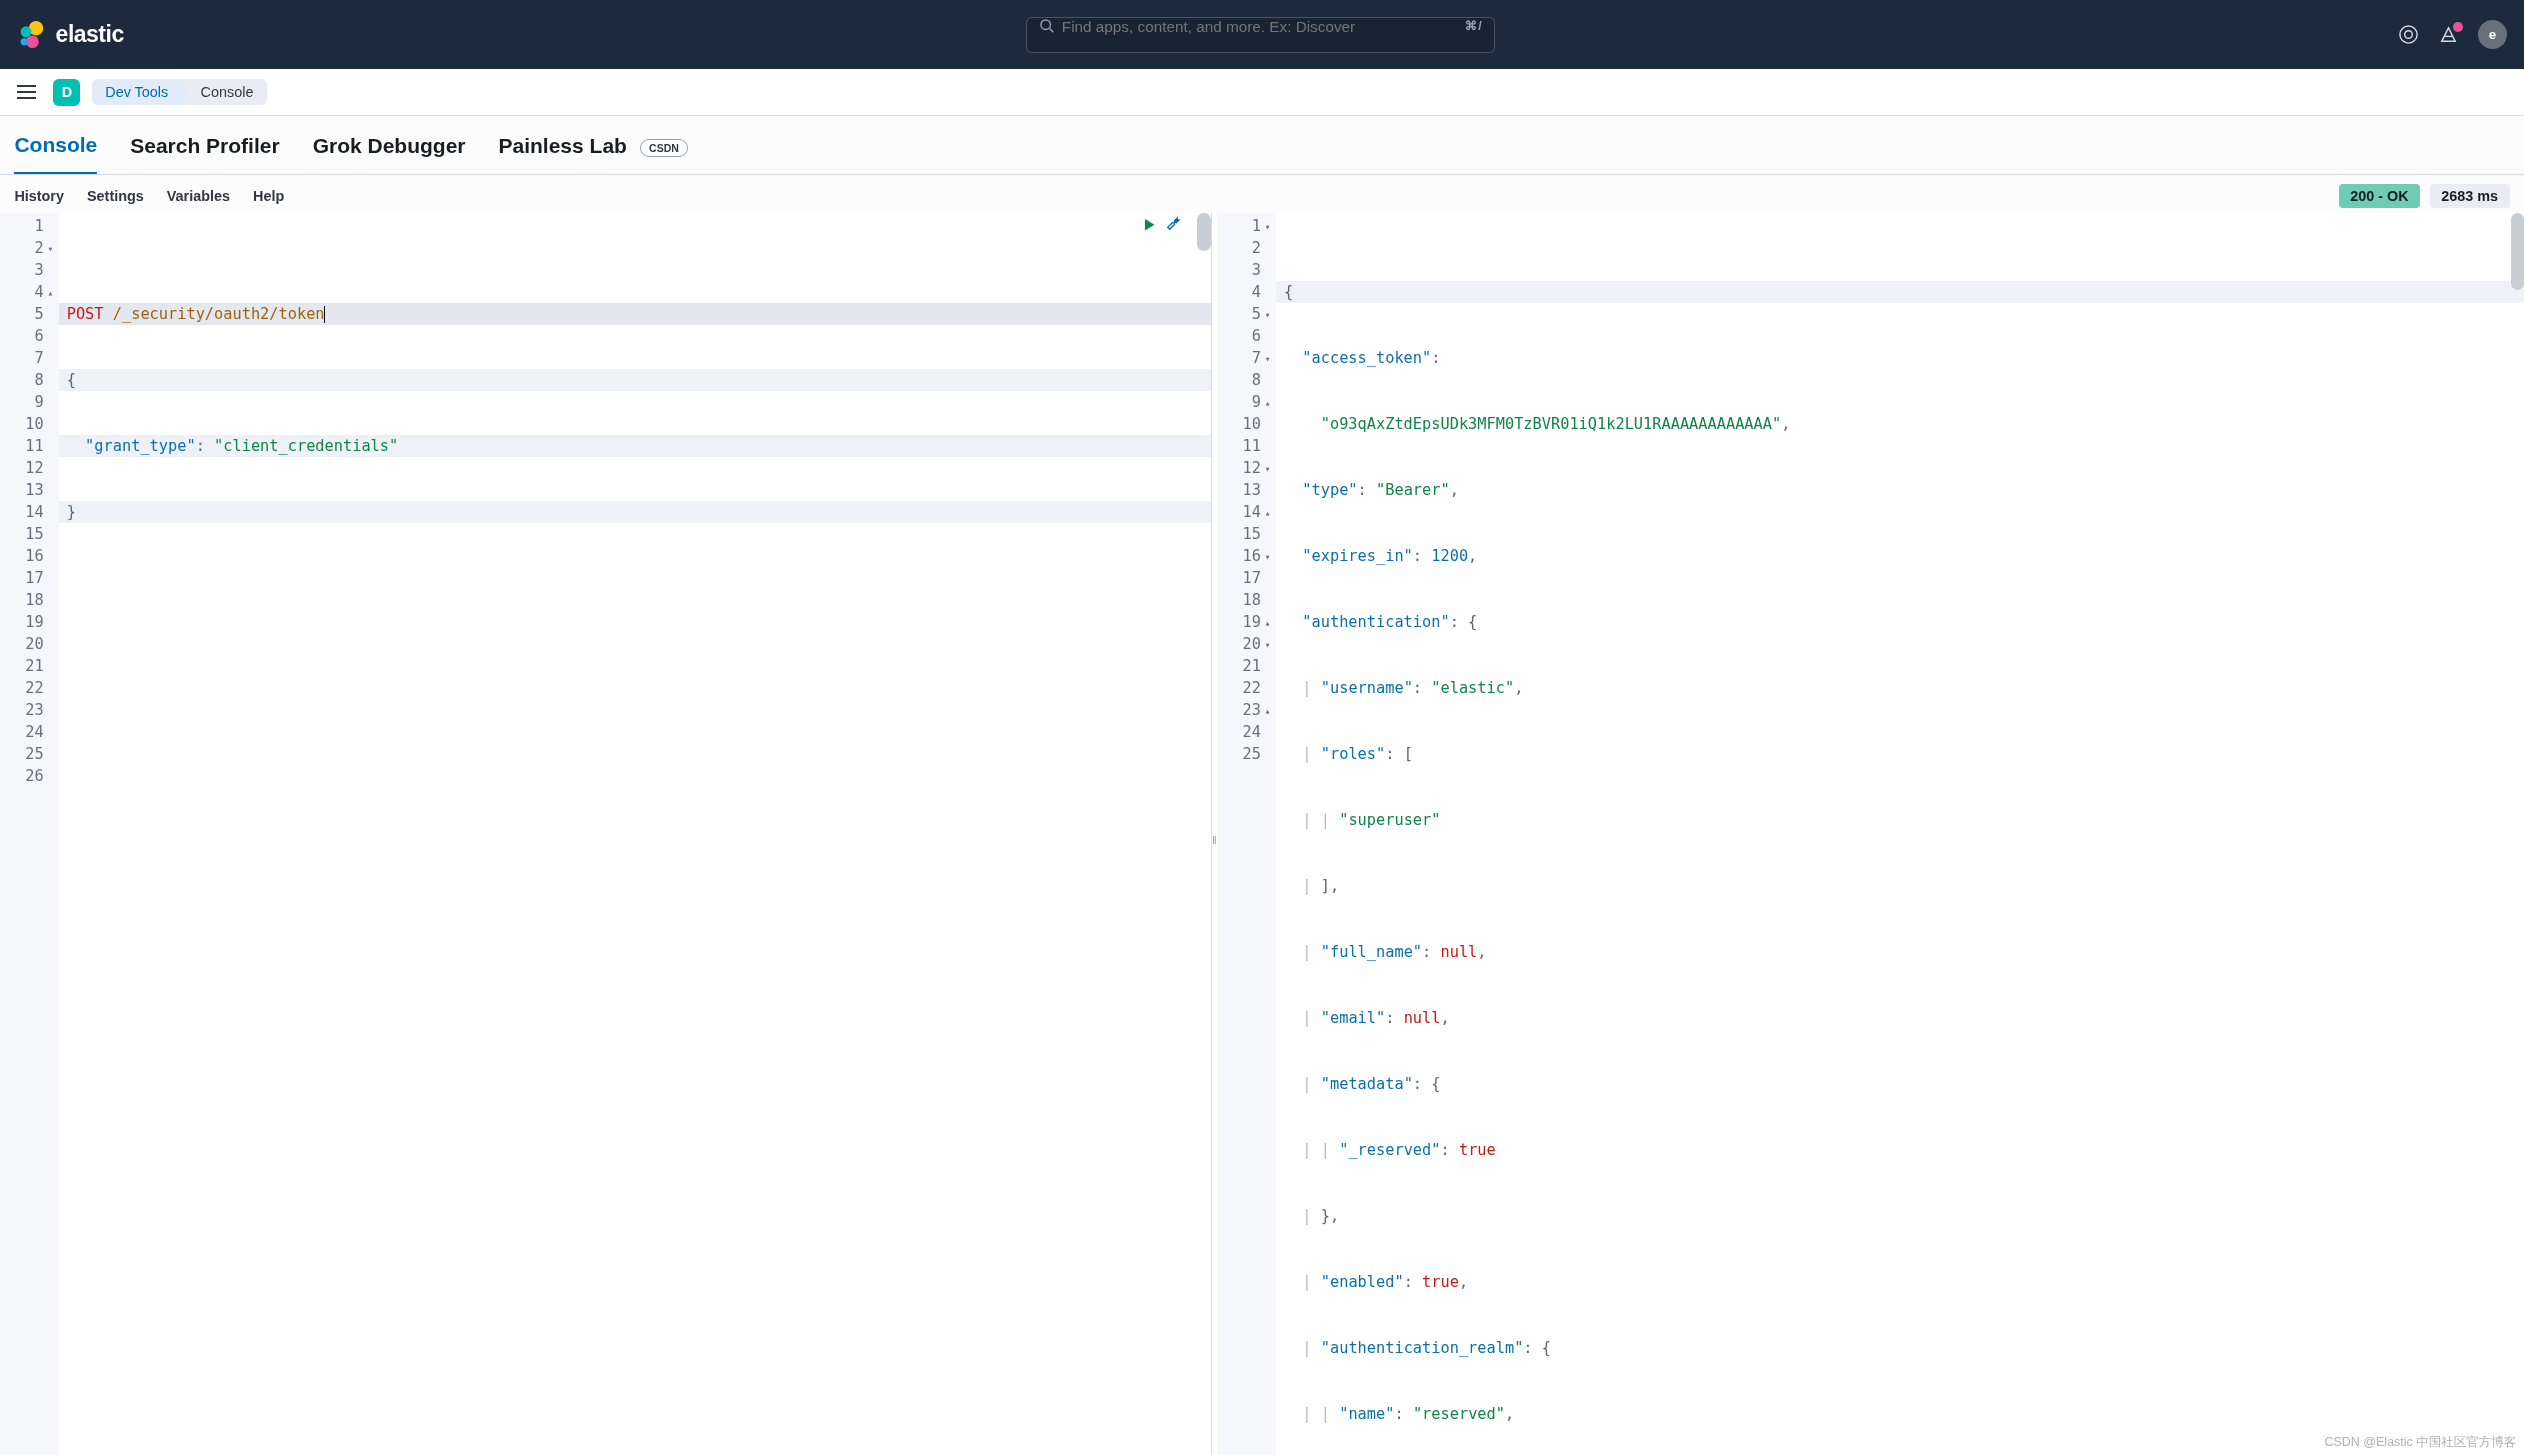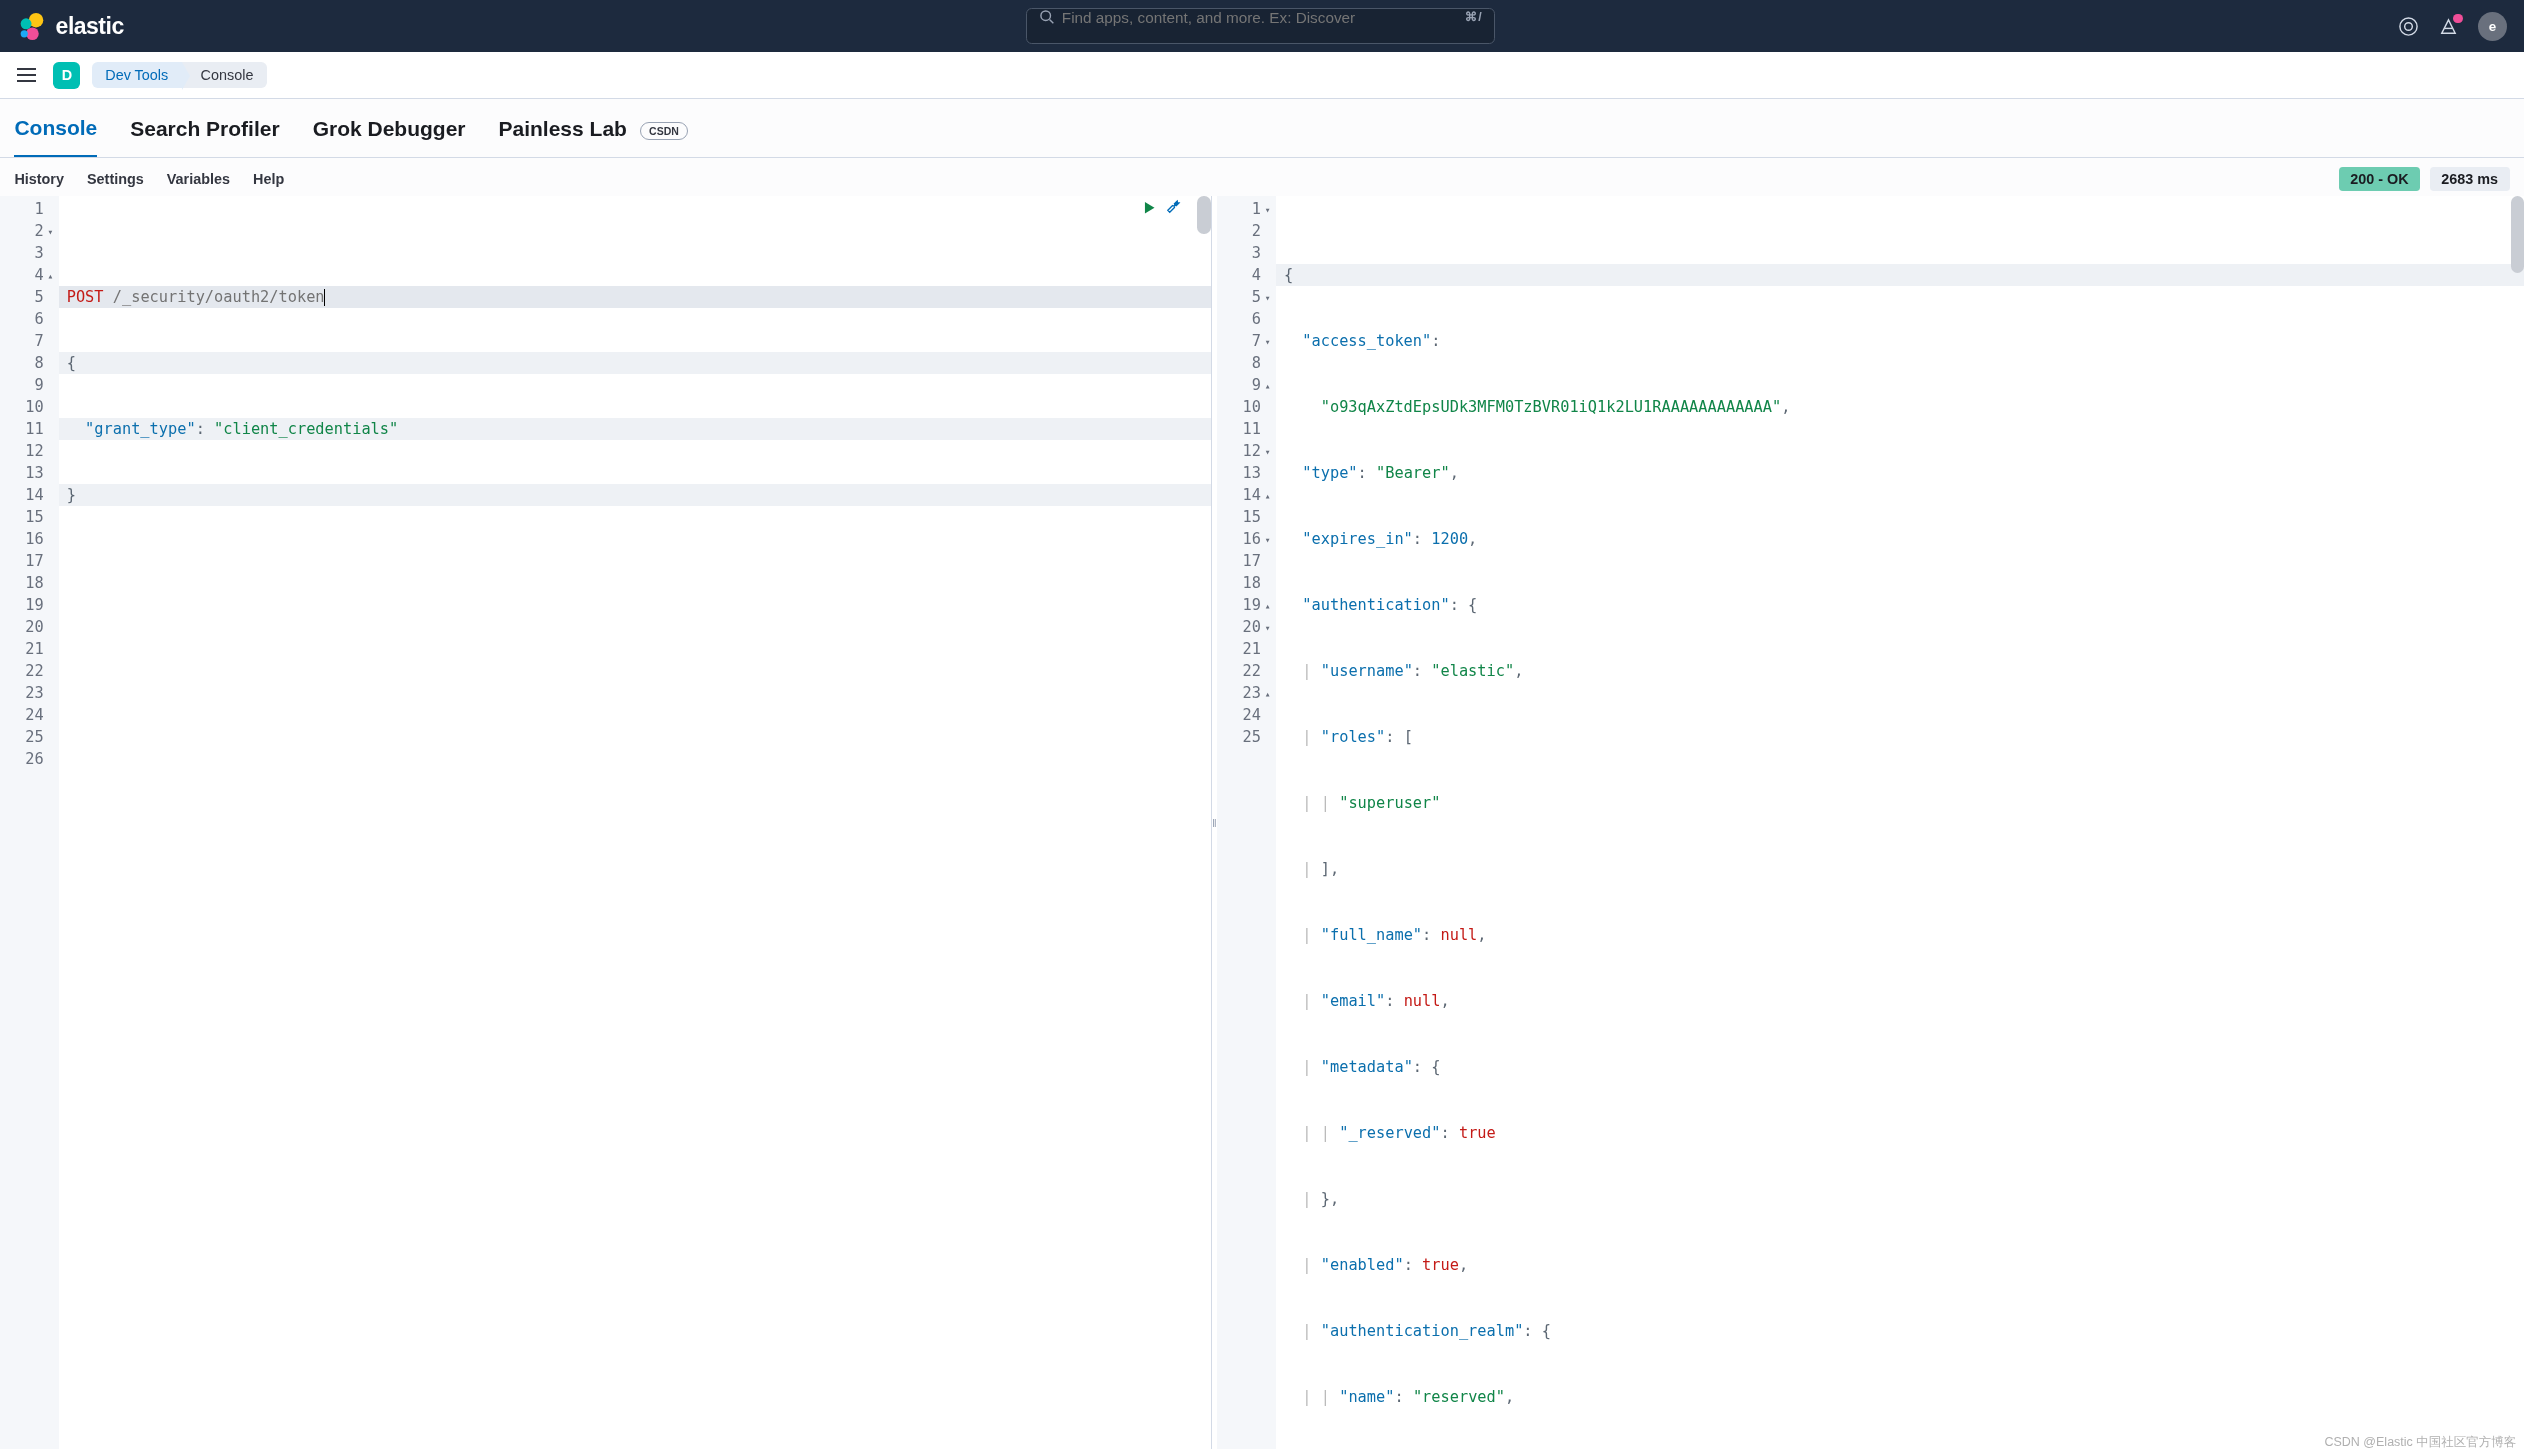--- a/index.html
+++ b/index.html
@@ -1,21 +1,21 @@
 <!DOCTYPE html>
 <html><head>
 <meta charset="utf-8">
 <style>
 * { margin:0; padding:0; box-sizing:border-box; }
 body {
   font-family: -apple-system, BlinkMacSystemFont, "Segoe UI", Helvetica, Arial, sans-serif;
   font-size:13.4px; background:#fff; color:#343741;
 }
 
-.header { background:#1d2a3e; display:flex; align-items:center; padding:16px 17px; height:52px; }
+.header { background:#1d2a3e; display:flex; align-items:center; padding:16px 17px; height:69px; }
 .logo { display:flex; align-items:center; gap:9.6px; color:#fff; font-size:23px; font-weight:600; letter-spacing:-0.5px; }
 .logo-svg { width:29px; height:29px; }
 .search-wrap { flex:1; display:flex; justify-content:center; }
 .search-box {
   background:#182333; border:1px solid #4a5668; border-radius:5.7px;
   display:flex; align-items:flex-start; width:469px; height:36px; padding:0 11.5px; color:#98a2b3;
 }
 .search-box input {
   flex:1; background:transparent; border:none; outline:none; color:#98a2b3;
   font-size:15.3px; margin-left:7.7px;
@@ -78,21 +78,21 @@
 .gutter .g-row { height:22px; display:flex; justify-content:flex-end; align-items:center; padding-right:5.7px; gap:3.8px; }
 .gutter .fold { font-size:9.6px; color:#69707d; }
 .code {
   flex:1; font-family:"Menlo","Consolas",monospace; font-size:15.3px; line-height:22px;
   padding:1.9px 0 0 7.7px; white-space:pre; overflow-x:hidden; position:relative;
 }
 .code .row { height:22px; }
 .row.hl { background:#eef1f5; margin-left:-7.7px; padding-left:7.7px; margin-right:-7.7px; }
 .row.hl-dark { background:#e4e8ee; margin-left:-7.7px; padding-left:7.7px; margin-right:-7.7px; }
 .method { color:#c41a16; }
-.path { color:#737373; }
+.path { color:#a16207; }
 .brace { color:#5c6773; }
 .key { color:#0b6fad; }
 .str { color:#108548; }
 .num { color:#0b6fad; }
 .bool-null { color:#c41a16; }
 .pipe { color:#bbb; }
 .run-icons {
   position:absolute; top:0; right:29px; height:22px; display:flex; align-items:center; gap:7.7px;
 }
 .run-icons svg { cursor:pointer; }

